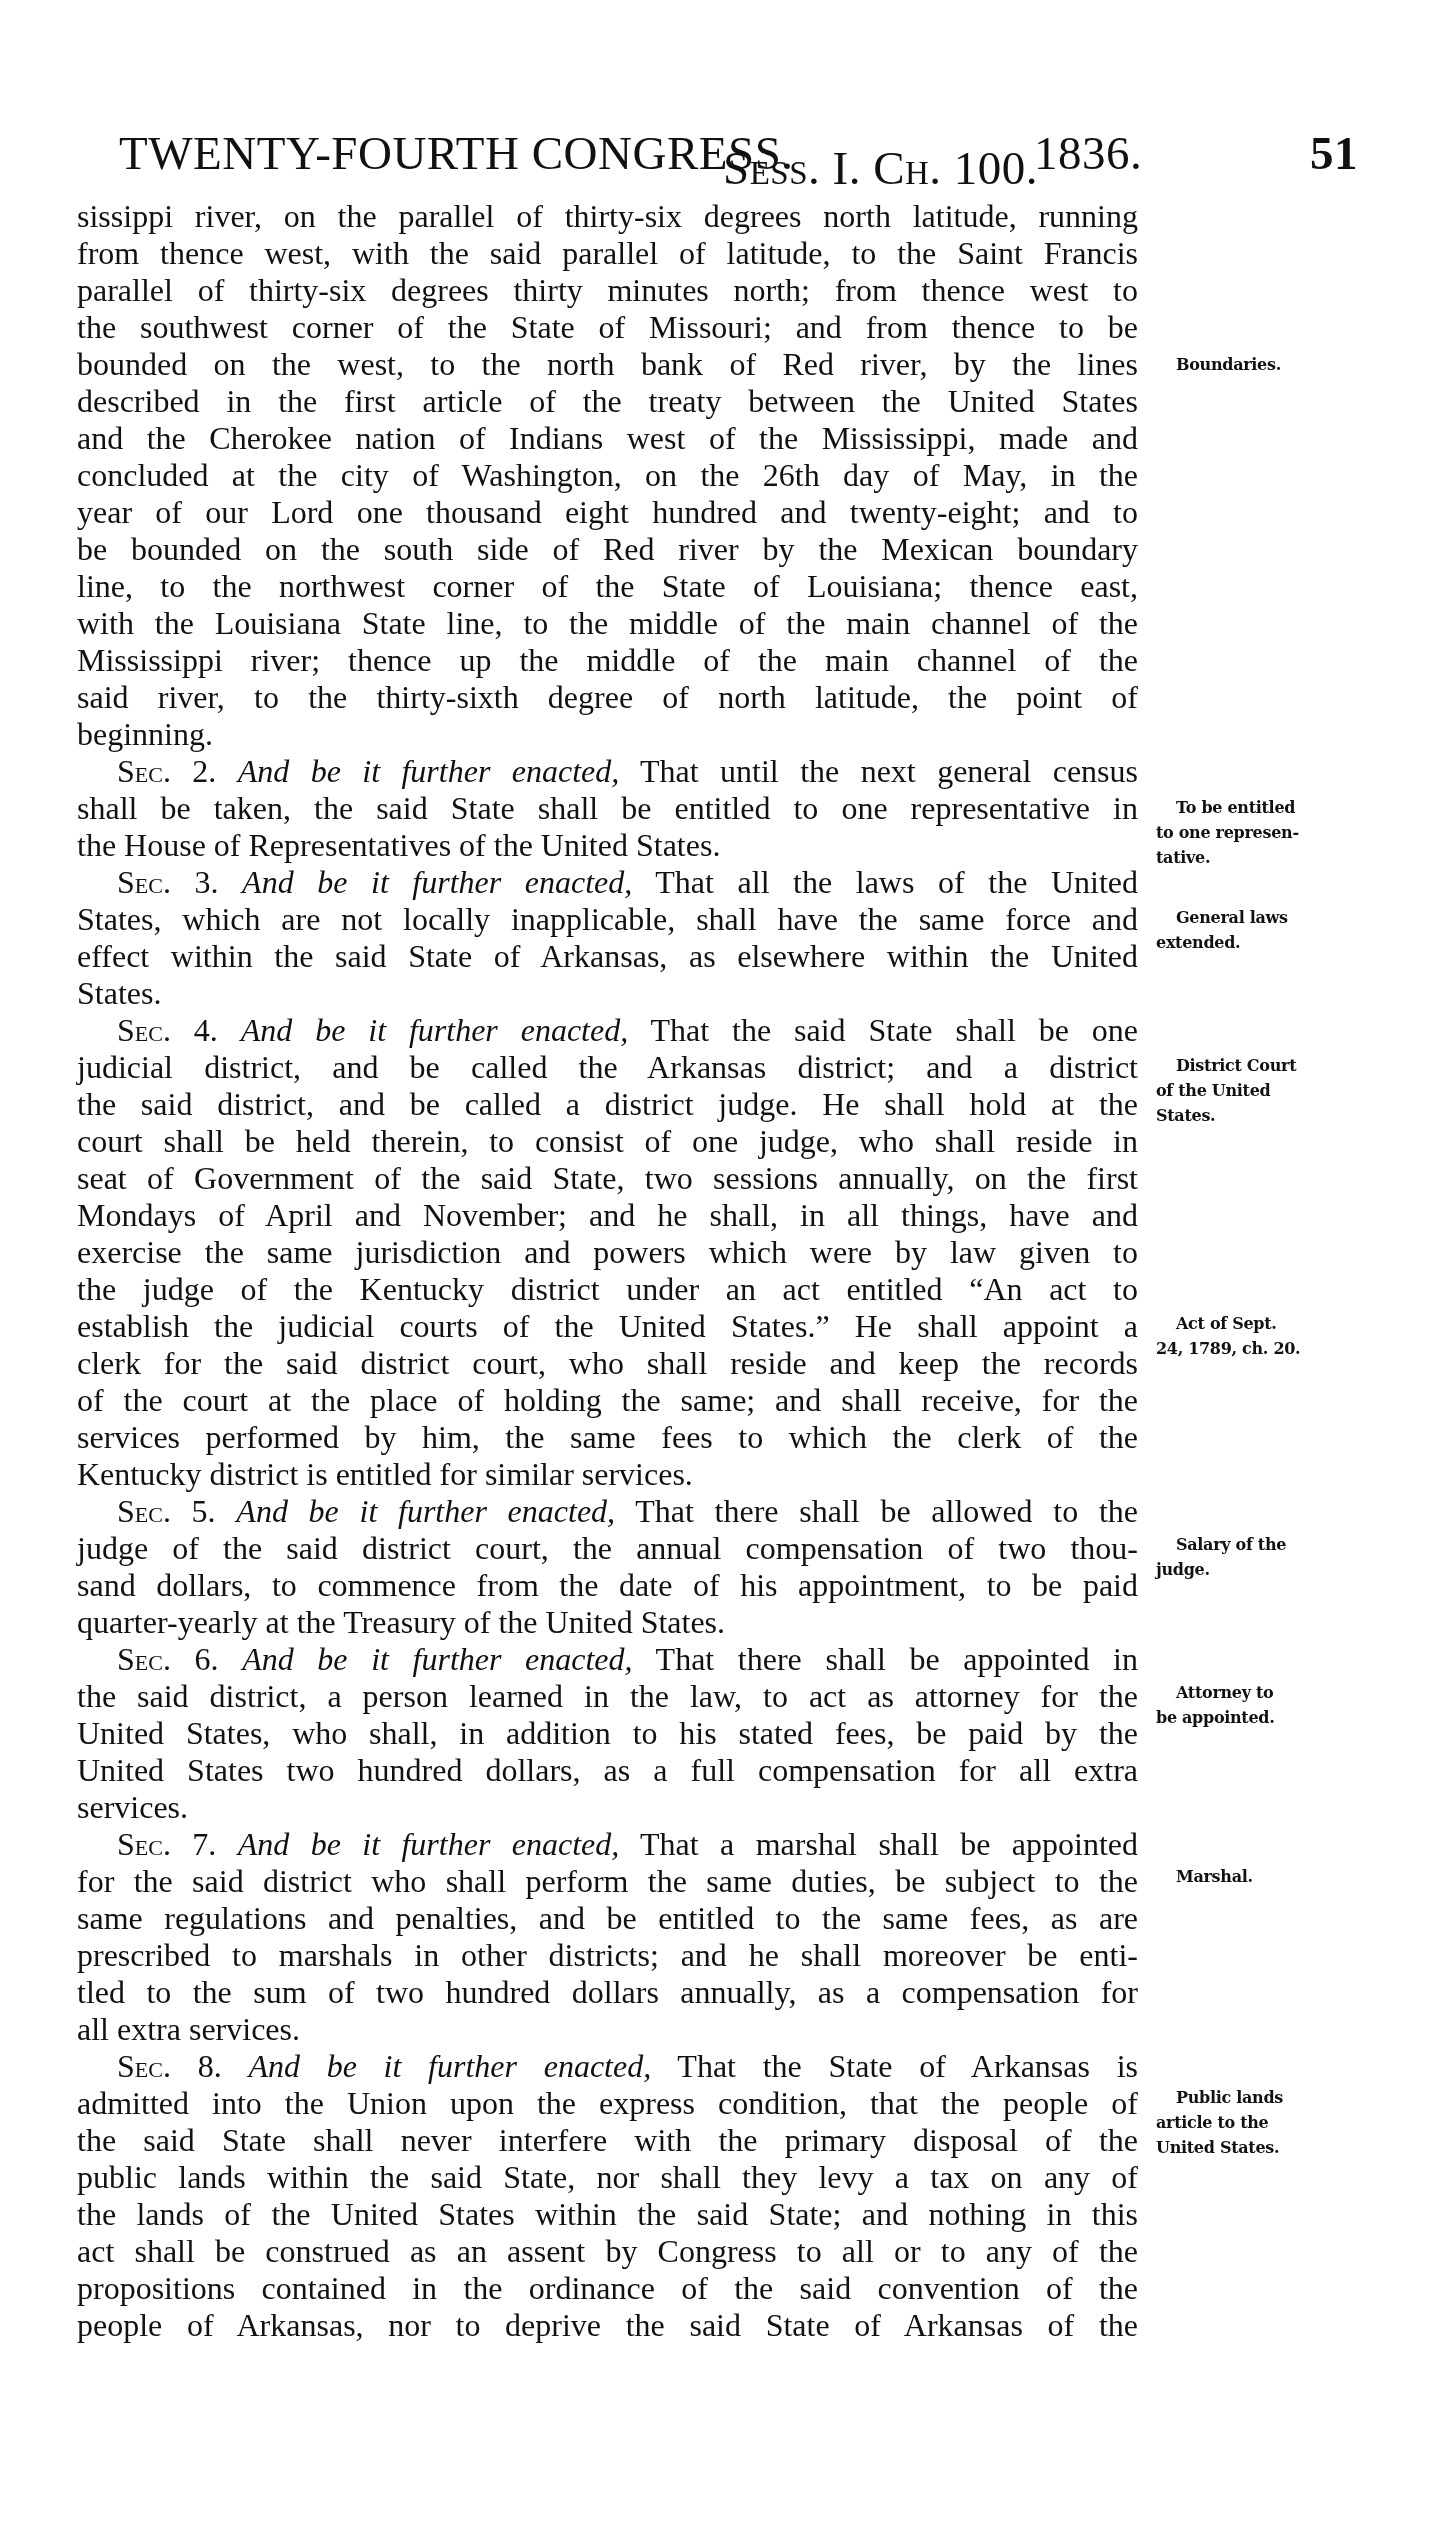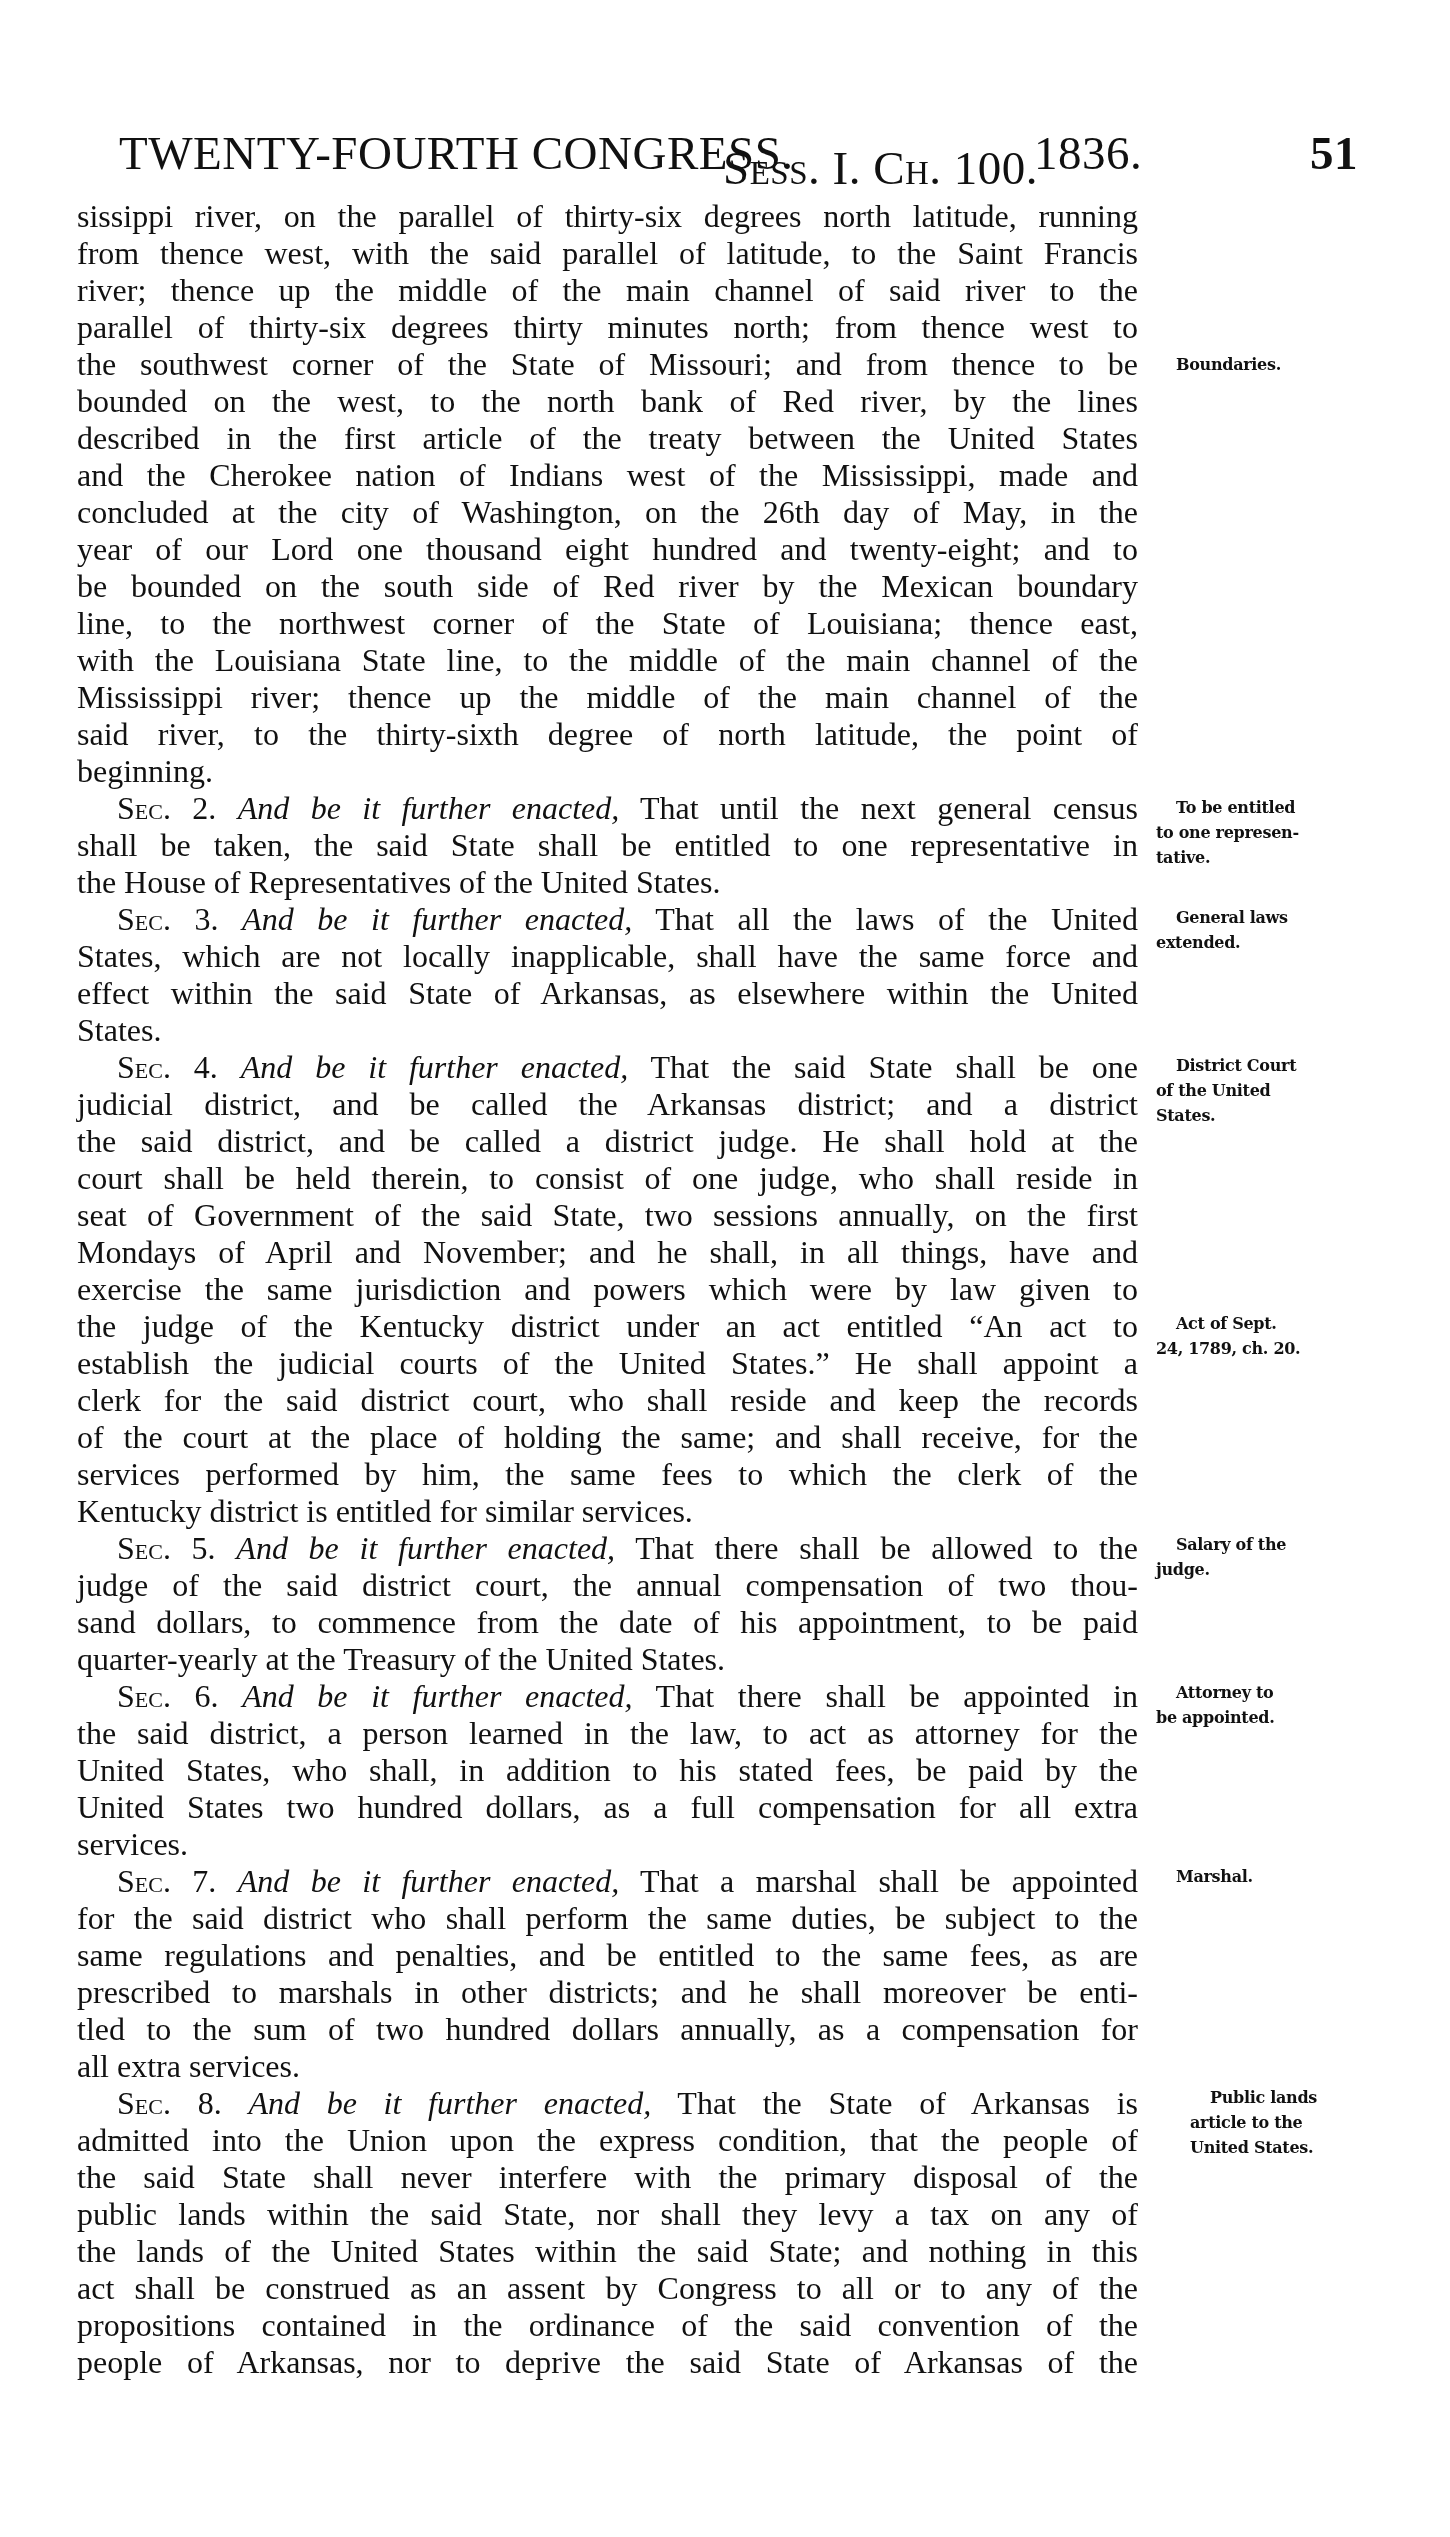--- a/index.html
+++ b/index.html
@@ -42,21 +42,20 @@
 <div class="header">
   <span class="title">TWENTY-FOURTH CONGRESS.</span>
   <span class="sess">Sess. I. Ch. 100.</span>
   <span class="year">1836.</span>
   <span class="pageno">51</span>
 </div>
 
 <div class="body" id="body-text">
     <div class="line"><span>sissippi river, on the parallel of thirty-six degrees north latitude, running</span></div>
     <div class="line"><span>from thence west, with the said parallel of latitude, to the Saint Francis</span></div>
-    <div class="line"><span>river; thence up the middle of the main channel of said river to the</span></div>
     <div class="line"><span>parallel of thirty-six degrees thirty minutes north; from thence west to</span></div>
     <div class="line"><span>the southwest corner of the State of Missouri; and from thence to be</span></div>
     <div class="line"><span>bounded on the west, to the north bank of Red river, by the lines</span></div>
     <div class="line"><span>described in the first article of the treaty between the United States</span></div>
     <div class="line"><span>and the Cherokee nation of Indians west of the Mississippi, made and</span></div>
     <div class="line"><span>concluded at the city of Washington, on the 26th day of May, in the</span></div>
     <div class="line"><span>year of our Lord one thousand eight hundred and twenty-eight; and to</span></div>
     <div class="line"><span>be bounded on the south side of Red river by the Mexican boundary</span></div>
     <div class="line"><span>line, to the northwest corner of the State of Louisiana; thence east,</span></div>
     <div class="line"><span>with the Louisiana State line, to the middle of the main channel of the</span></div>
@@ -134,19 +133,19 @@
       <div class="mline first">Salary of the</div>
       <div class="mline">judge.</div>
     </div>
     <div class="margin-note" style="top: 1680px;">
       <div class="mline first">Attorney to</div>
       <div class="mline">be appointed.</div>
     </div>
     <div class="margin-note" style="top: 1864px;">
       <div class="mline first">Marshal.</div>
     </div>
-    <div class="margin-note" style="top: 2085px; margin-left: 34px;">
+    <div class="margin-note" style="top: 2085px;">
       <div class="mline first">Public lands</div>
       <div class="mline">article to the</div>
       <div class="mline">United States.</div>
     </div>
   </div>
 
 
 </body></html>

